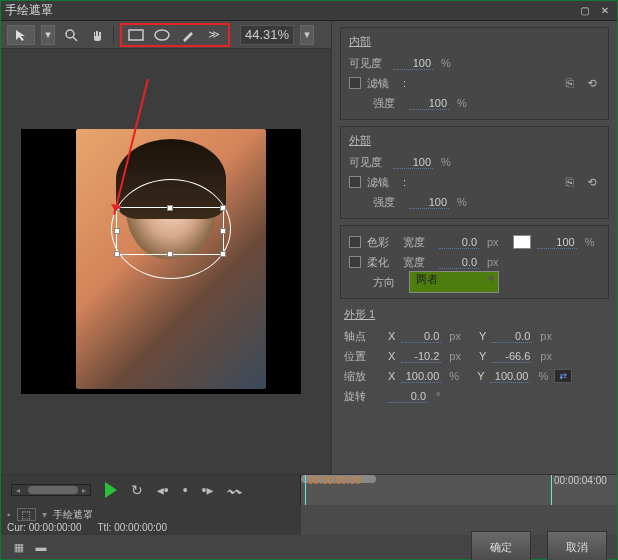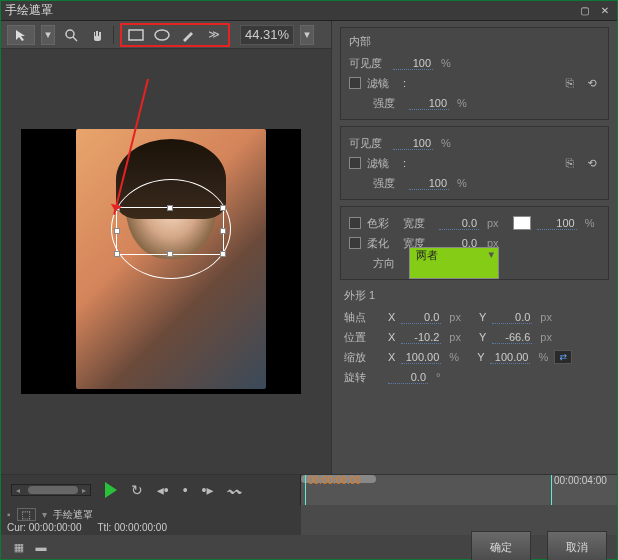--- a/index.html
+++ b/index.html
@@ -22,30 +22,30 @@
 .photo { position:absolute; left:55px; top:0; width:190px; height:260px; background:linear-gradient(135deg,#e8a56c 0%, #d4845a 40%, #6b4a3a 65%, #3a4a5a 100%); border-radius:2px; overflow:hidden; }
 .photo::before { content:''; position:absolute; top:20px; left:50px; width:90px; height:110px; background:radial-gradient(ellipse 45px 55px at center,#e8c4a8 30%,#d4a888 60%,#8b6a4a 100%); border-radius:50% 50% 45% 45%; }
 .photo::after { content:''; position:absolute; top:10px; left:40px; width:110px; height:80px; background:linear-gradient(180deg,#1a1208 0%,#2a1e15 50%,#3a2a1a 100%); border-radius:50% 50% 20% 20%; }
 .sel-ellipse { position:absolute; left:90px; top:50px; width:120px; height:100px; border:1px solid #fff; border-radius:50%; }
 .sel-rect { position:absolute; left:95px; top:78px; width:108px; height:48px; border:1px solid #fff; }
 .handle { position:absolute; width:6px; height:6px; background:#fff; border:1px solid #888; }
 .arrow-line { position:absolute; left:146px; top:30px; width:2px; height:140px; background:#e62222; transform:rotate(14deg); transform-origin:top center; }
 .arrow-line::after { content:''; position:absolute; bottom:-2px; left:-5px; border:6px solid transparent; border-top-color:#e62222; }
 .right { flex:1; background:#4a4a4a; border-left:1px solid #333; padding:6px 8px; display:flex; flex-direction:column; gap:6px; overflow-y:auto; }
 .group { border:1px solid #333; padding:6px 8px; background:#474747; }
-.group-title { color:#bbb; margin-bottom:4px; }
+.group-title { color:#bbb; margin-bottom:4px;text-decoration:underline; }
 .row { display:flex; align-items:center; height:20px; gap:6px; }
 .row .lbl { width:38px; color:#bbb; }
 .row .lbl2 { width:30px; color:#bbb; }
 .checkbox { width:12px; height:12px; border:1px solid #888; background:#3a3a3a; display:inline-block; }
 .val { color:#ccc; border-bottom:1px dotted #5a7aaa; min-width:40px; text-align:right; padding:0 2px; }
 .unit { color:#999; margin-left:2px; }
 .iconbtn { width:16px; height:14px; display:inline-flex; align-items:center; justify-content:center; color:#bbb; border:1px solid transparent; }
 .swatch { width:18px; height:14px; background:#fff; border:1px solid #888; }
-.select { height:32px; background:#84cc16; color:#222; padding:0 18px 0 6px; border:1px solid #888; position:relative; font-size:11px; min-width:90px; }
+.select { height:22px; background:#4d7c0f; color:#222; padding:0 18px 0 6px; border:1px solid #888; position:relative; font-size:11px; min-width:90px; }
 .select::after { content:'▾'; position:absolute; right:4px; color:#555; }
 .link-icon { width:18px; height:14px; background:#2a2a2a; border:1px solid #555; display:inline-flex; align-items:center; justify-content:center; color:#6af; font-size:9px; }
 .bottom { height:85px; border-top:1px solid #333; display:flex; flex-direction:column; }
 .timeline-row { display:flex; height:30px; }
 .tl-left { width:300px; background:#3a3a3a; border-right:1px solid #222; display:flex; align-items:center; gap:14px; padding:0 10px; }
 .playbtn { width:0; height:0; border-left:12px solid #2ac13a; border-top:8px solid transparent; border-bottom:8px solid transparent; }
 .tlbtn { color:#bbb; font-size:14px; }
 .tl-right { flex:1; background:#555; position:relative; display:flex; align-items:center; font-size:10px; color:#ccc; }
 .tl-right .tick { position:absolute; top:0; height:100%; border-left:1px solid #5eead4; padding-left:2px; }
 .tl-scrollbar { position:absolute; top:0; left:0; width:75px; height:8px; background:#888; border-radius:4px; }
@@ -154,20 +154,21 @@
         </div>
         <div class="row">
           <span style="width:18px"></span>
           <span class="lbl2">强度</span>
           <span class="val">100</span>
           <span class="unit">%</span>
         </div>
       </div>
 
       <div class="group">
+        <div class="group-title">外部</div>
         <div class="row">
           <span class="lbl">可见度</span>
           <span class="val">100</span>
           <span class="unit">%</span>
         </div>
         <div class="row">
           <span class="checkbox"></span>
           <span class="lbl2">滤镜</span>
           <span>:</span>
           <span style="flex:1"></span>

